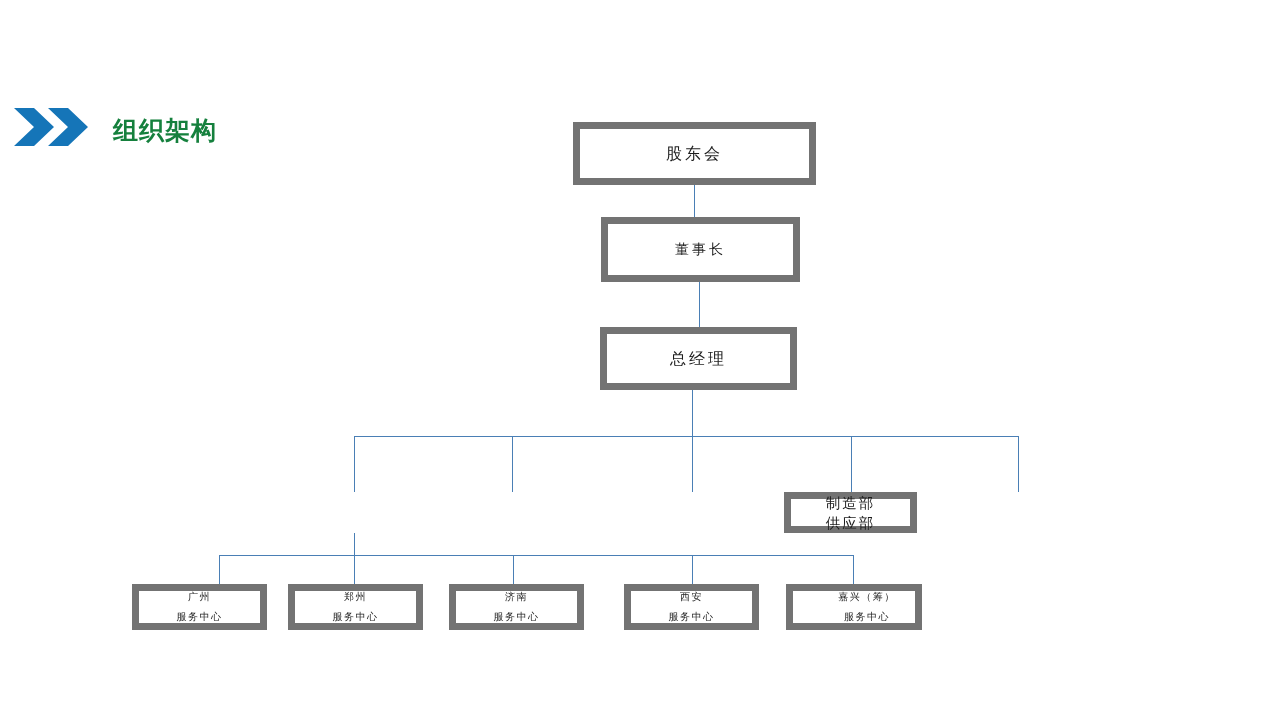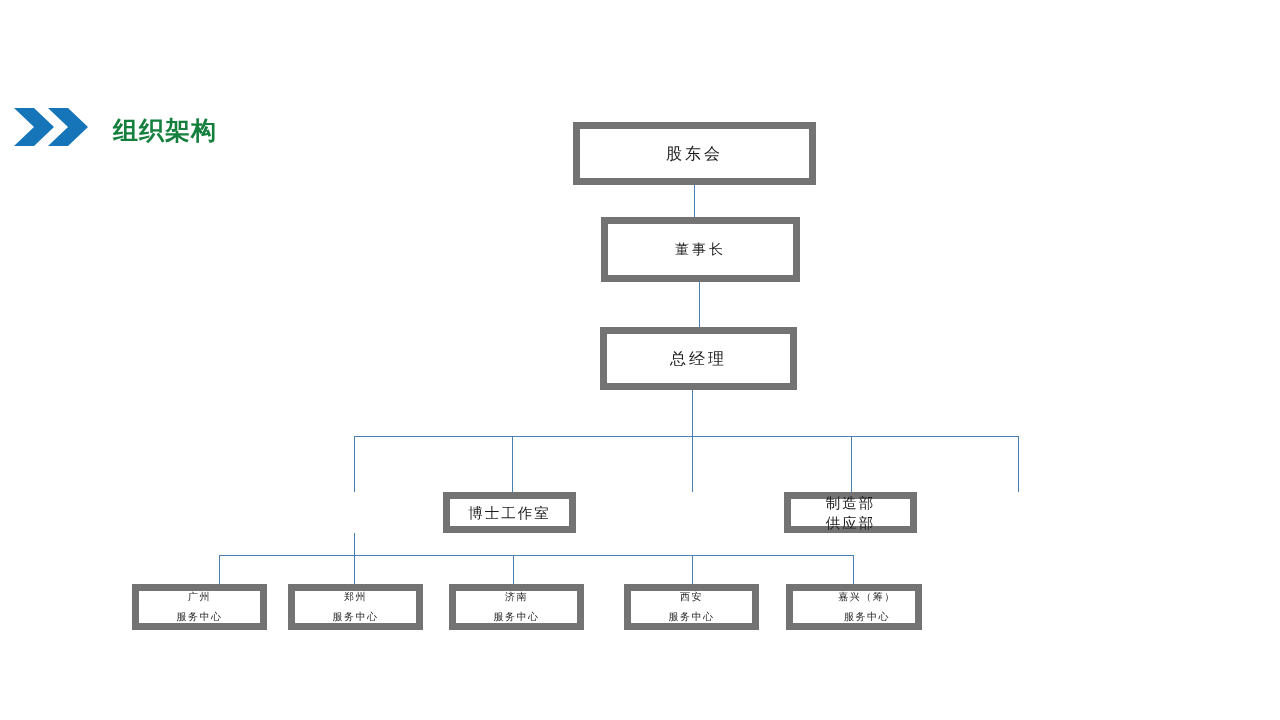--- a/index.html
+++ b/index.html
@@ -114,21 +114,20 @@
 
     <div class="conn v" style="left:692px; top:390px; height:46px;"></div>
     <div class="conn h" style="left:354px; top:436px; width:665px;"></div>
 
     <div class="conn v" style="left:354px;  top:436px; height:56px;"></div>
     <div class="conn v" style="left:512px;  top:436px; height:56px;"></div>
     <div class="conn v" style="left:692px;  top:436px; height:56px;"></div>
     <div class="conn v" style="left:851px;  top:436px; height:56px;"></div>
     <div class="conn v" style="left:1018px; top:436px; height:56px;"></div>
 
-    <div class="node dept" style="left:443px; top:492px; width:133px; height:41px;">博士工作室</div>
     <div class="node dept" style="left:784px; top:492px; width:133px; height:41px;">制造部
 供应部</div>
 
     <div class="conn v" style="left:354px; top:533px; height:22px;"></div>
     <div class="conn h" style="left:219px; top:555px; width:635px;"></div>
 
     <div class="conn v" style="left:219px; top:555px; height:29px;"></div>
     <div class="conn v" style="left:354px; top:555px; height:29px;"></div>
     <div class="conn v" style="left:513px; top:555px; height:29px;"></div>
     <div class="conn v" style="left:692px; top:555px; height:29px;"></div>

